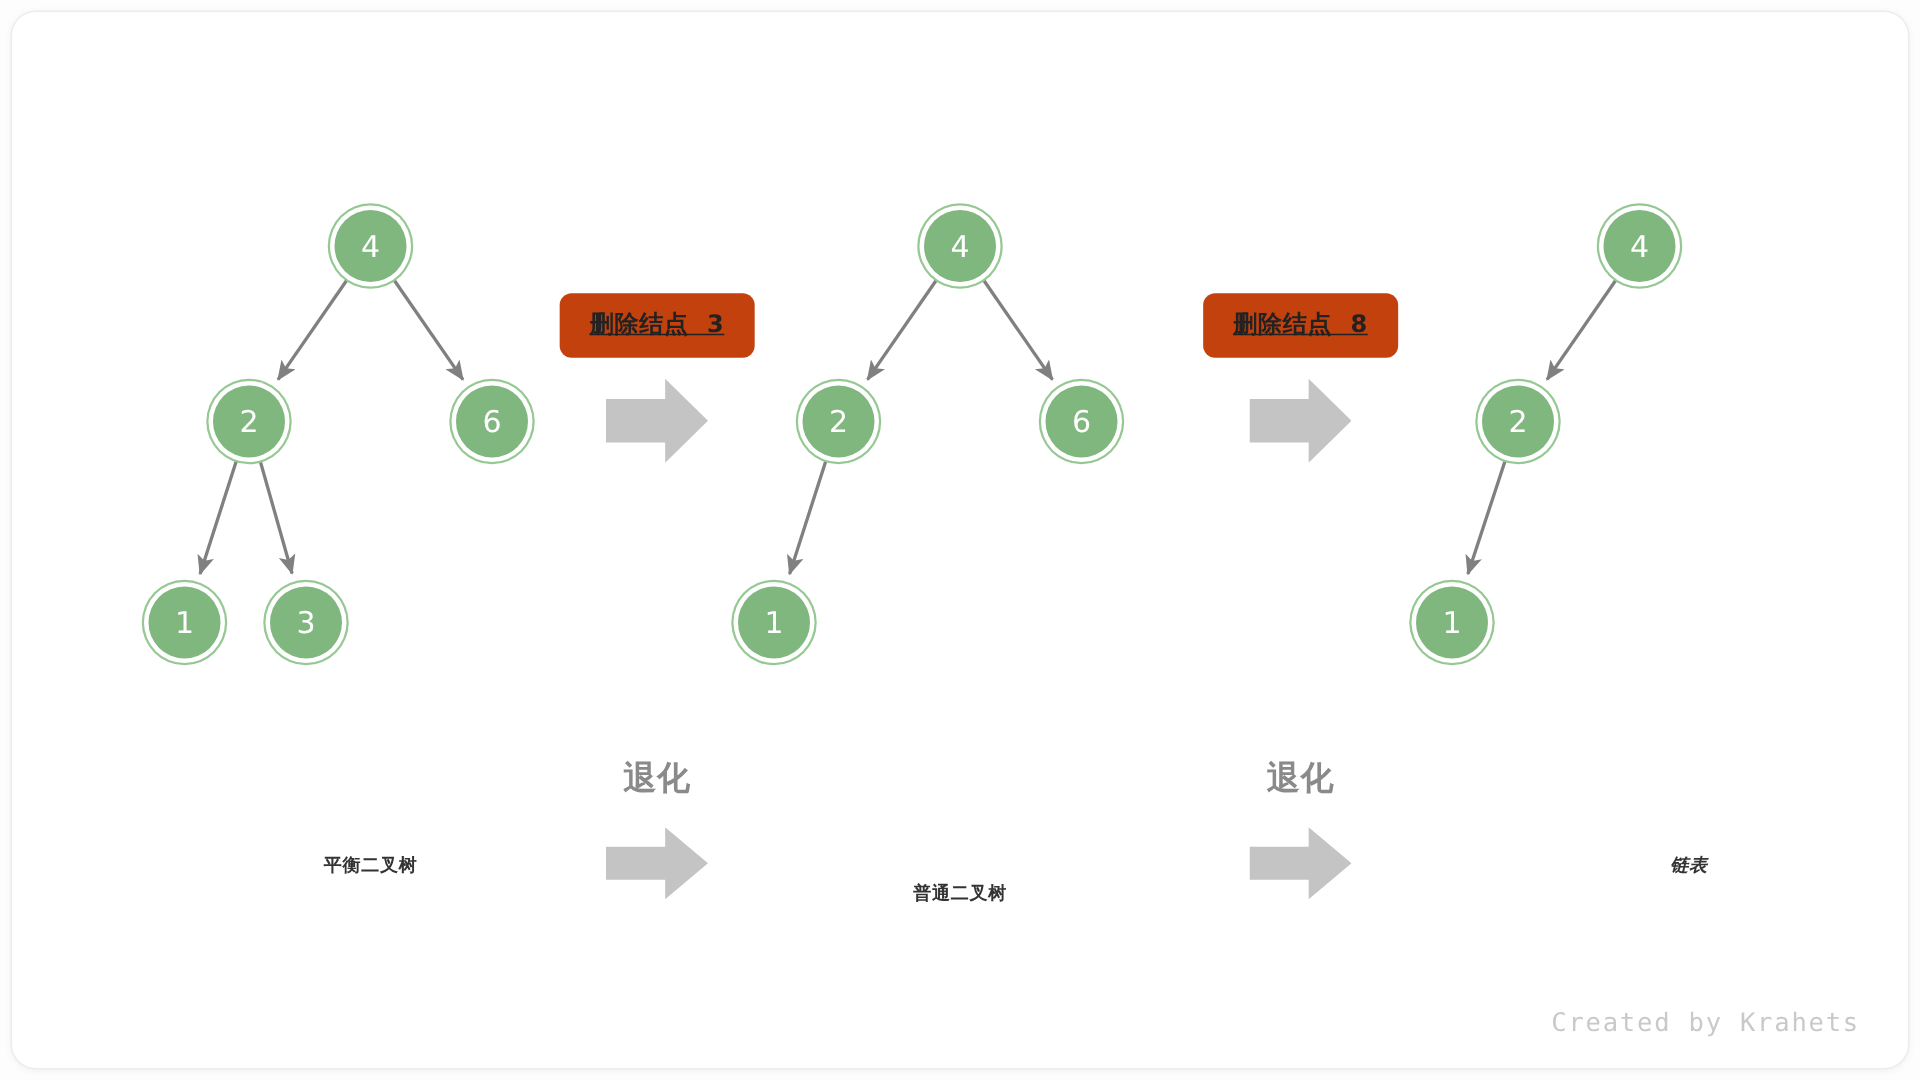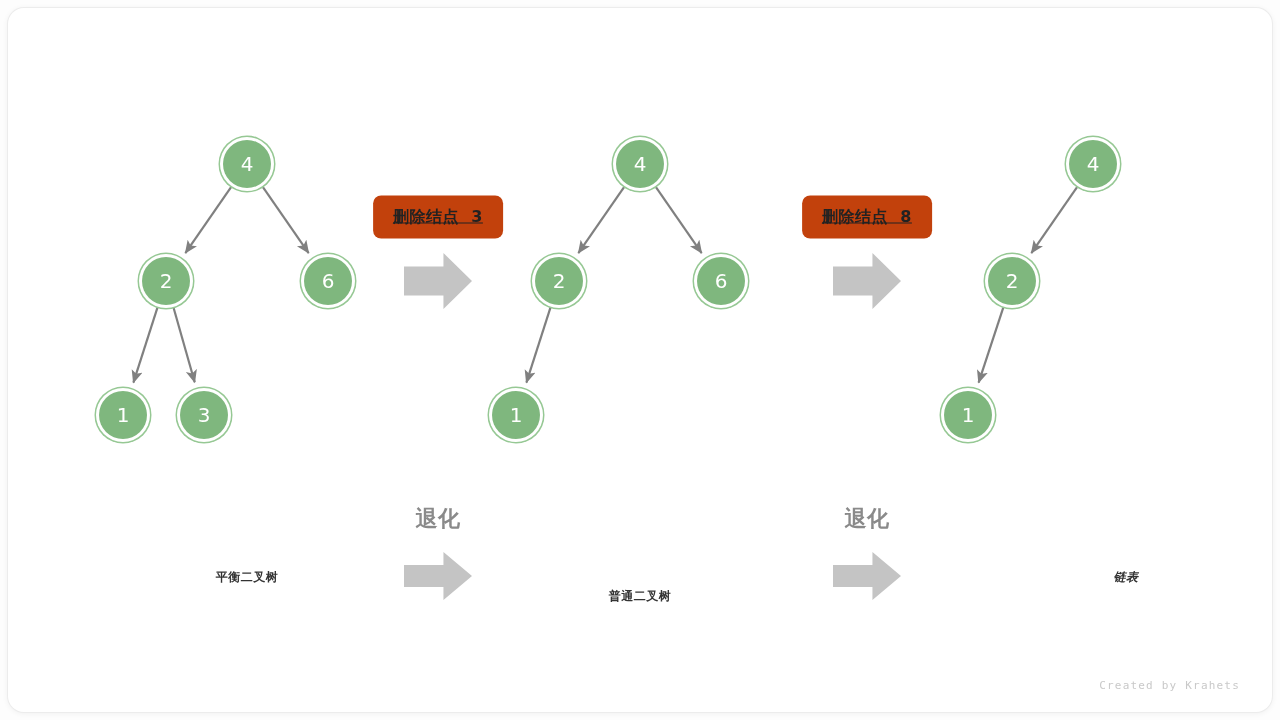--- a/index.html
+++ b/index.html
@@ -91,21 +91,21 @@
   .block-arrow {
     position: absolute;
     transform: translate(-50%, -50%);
   }
   
   #watermark {
     position: absolute;
     right: 40px;
     bottom: 28px;
     color: #c9c9c9;
-    font-size: 11px;
+    font-size: 17px;
     letter-spacing: 1.2px;
     font-family: "DejaVu Sans Mono", "Liberation Mono", monospace;
     user-select: none;
   }
 </style>
 </head>
 <body>
 
 <div id="stage">
   <div id="card"></div>

